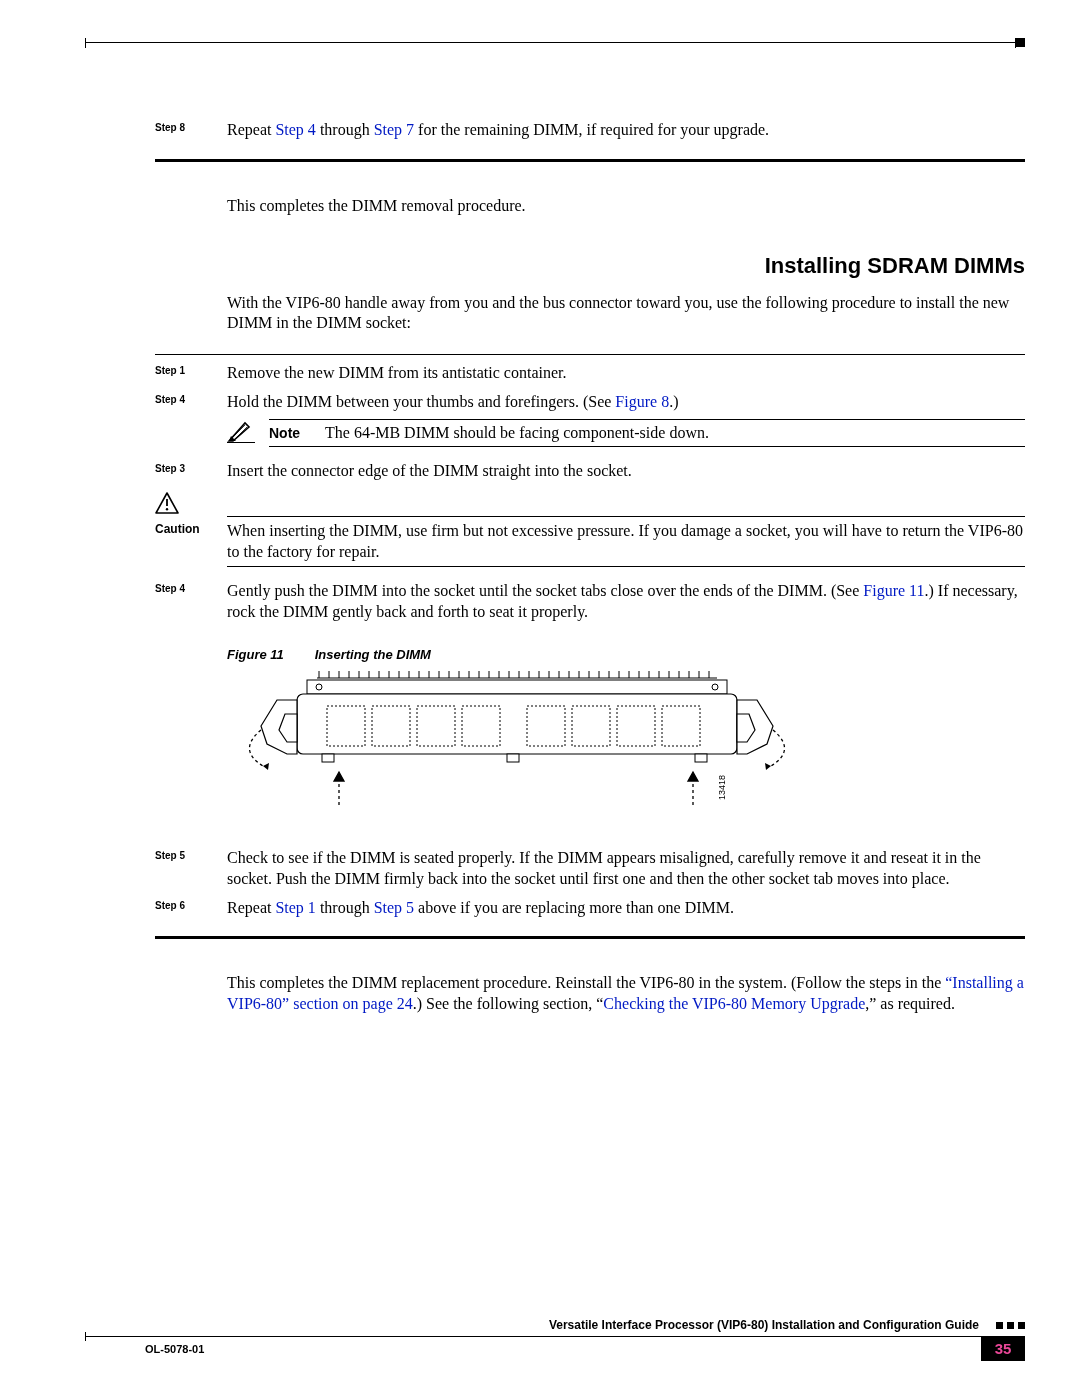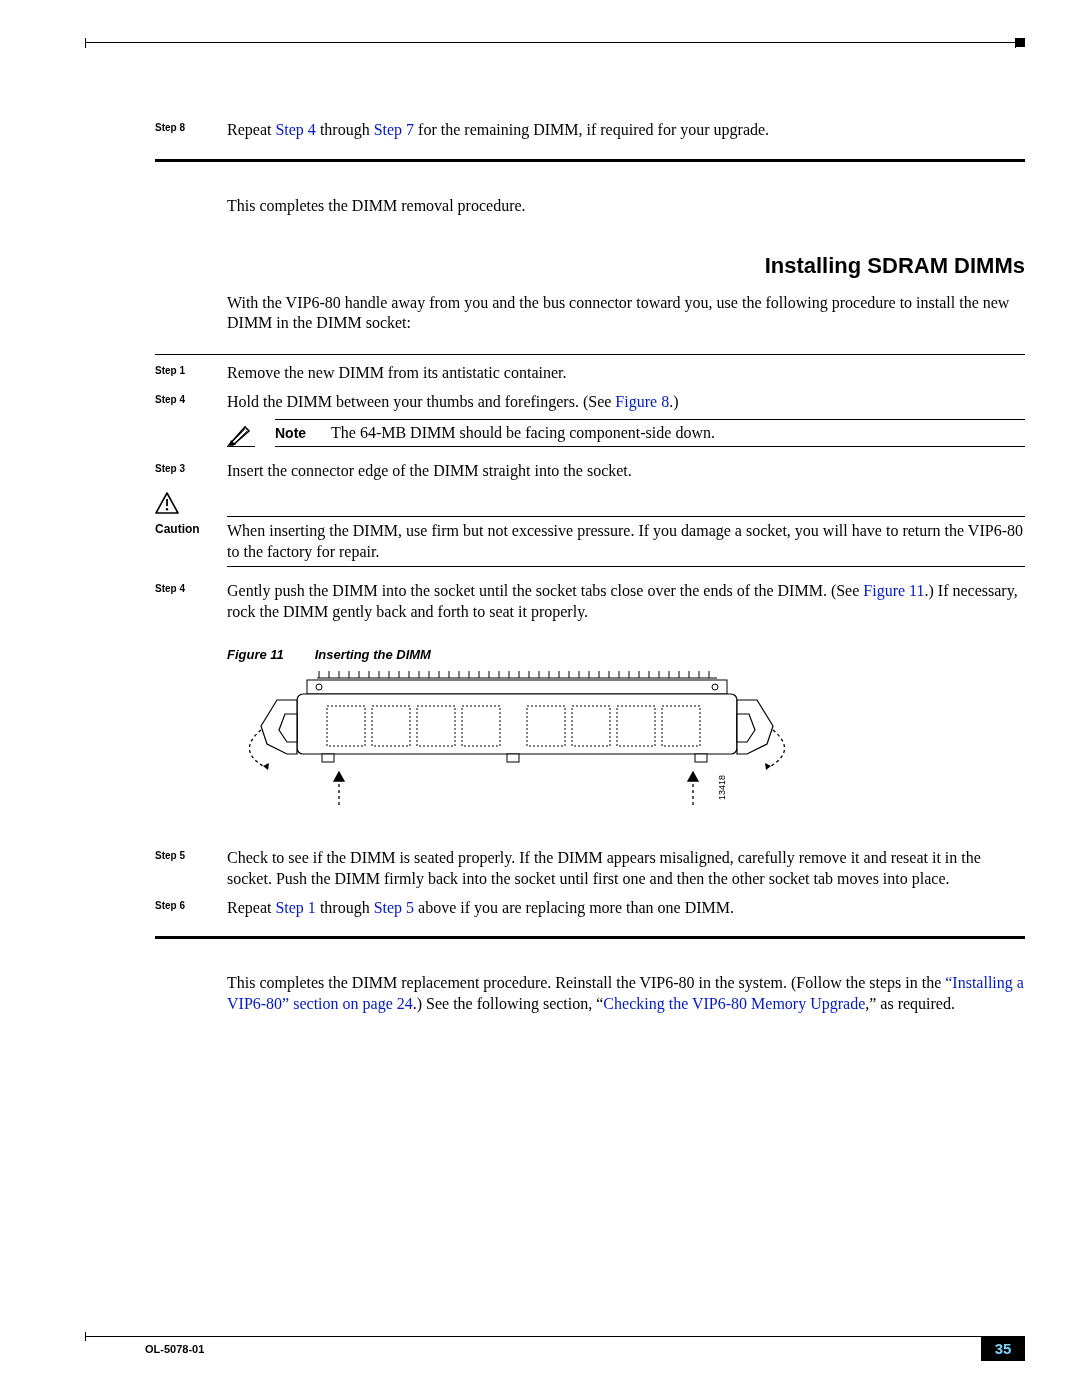--- a/index.html
+++ b/index.html
@@ -94,22 +94,22 @@
     margin: 36px 0 14px 10px;
     text-align: right;
   }
 
   .note-block {
     margin-left: 152px;
     margin-right: 0;
   }
   .note-block .note-flex {
     display: flex;
-    align-items: flex-end;
-    gap: 20px;
+    align-items: flex-start;
+    gap: 14px;
   }
   .note-block .note-icon svg { display: block; }
   .note-block .note-rules-and-text {
     flex: 1;
   }
   .note-block .note-rule {
     border-top: 1px solid #000;
   }
   .note-block .note-line {
     display: flex;
@@ -205,21 +205,21 @@
   .footer .dots span {
     width: 7px; height: 7px; background:#000; display:block;
   }
   .footer .page-num {
     position: absolute;
     right: 0;
     top: 0;
     width: 44px;
     height: 24px;
     background: #000;
-    color: #7dd3fc;
+    color: #ec4899;
     font-family: Arial, Helvetica, sans-serif;
     font-weight: bold;
     font-size: 15px;
     text-align: center;
     line-height: 24px;
   }
   .footer .ol {
     position: absolute;
     left: 20px;
     top: 6px;
@@ -451,20 +451,28 @@
 
     <div class="section-rule" style="margin-top:18px"></div>
 
     <div class="plain-para" style="margin-top:34px">
       <span>This completes the DIMM replacement procedure. Reinstall the VIP6-80 in the system. (Follow the steps in the </span><a class="link">“Installing a VIP6-80” section on page 24</a><span>.) See the following section, “</span><a class="link">Checking the VIP6-80 Memory Upgrade</a><span>,” as required.</span>
     </div>
 
   </div>
 
   <div class="footer">
+    <div class="f-top">
+      <div class="guide">Versatile Interface Processor (VIP6-80) Installation and Configuration Guide</div>
+      <div class="dots">
+          <span></span>
+          <span></span>
+          <span></span>
+        </div>
+    </div>
     <div class="f-rule"></div>
     <div class="f-bottom">
       <div class="ol">OL-5078-01</div>
       <div class="page-num">35</div>
     </div>
   </div>
 
 </div>
 
 </body></html>

